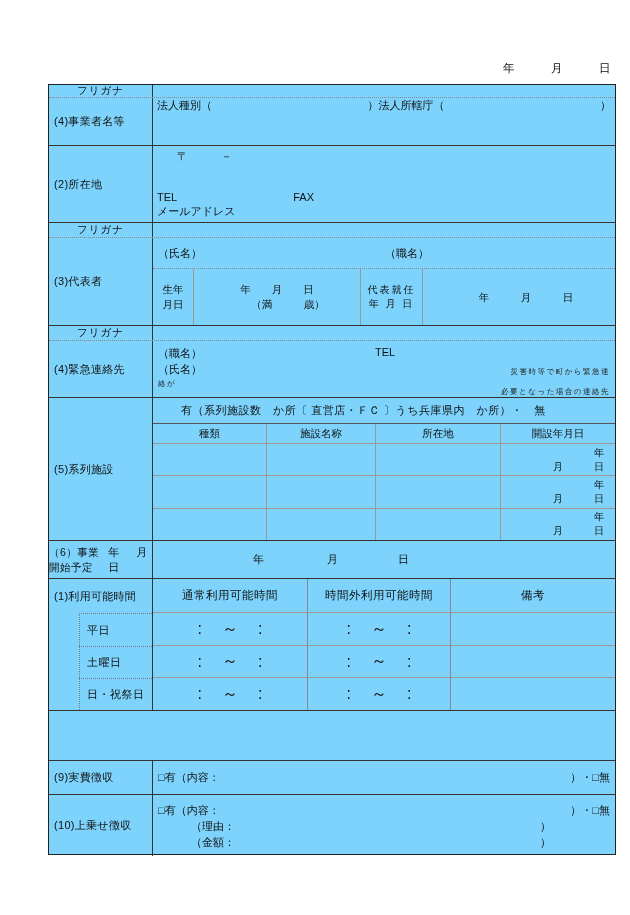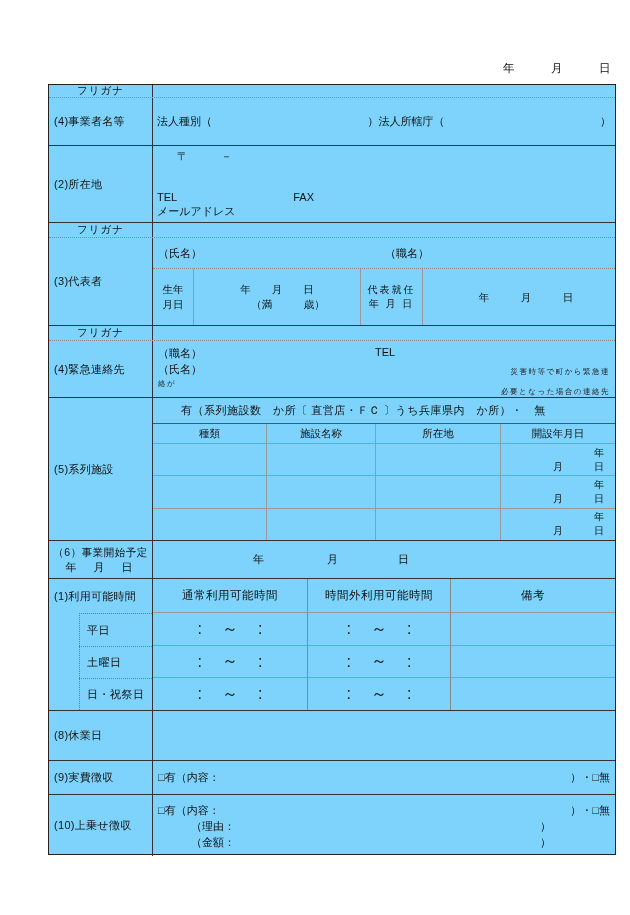--- a/index.html
+++ b/index.html
@@ -10,28 +10,28 @@
   .top-date { position:absolute; left:48px; top:61px; width:568px; display:flex; justify-content:flex-end; font-size:11.5px; letter-spacing:.5px; }
   .top-date span { display:inline-block; }
   .top-date .gap { width:36px; }
   .top-date .endpad { width:5px; }
 
   
   #form { position:absolute; left:48px; top:84px; width:568px; height:771px; border:1.6px solid #222; background:#7dd3fc; }
   .row { display:flex; width:100%; }
   .lbl { width:104px; flex:none; border-right:1px solid #333; display:flex; align-items:center; padding-left:5px; font-size:11px; letter-spacing:.3px; }
   .lbl.center { justify-content:center; padding-left:0; }
-  .lbl.col { flex-direction:column; justify-content:center; align-items:center; padding-left:0; }
+  .lbl.col { flex-direction:row; justify-content:center; align-items:center; padding-left:0; }
   .content { flex:1; position:relative; font-size:11px; }
   .bb-solid { border-bottom:1px solid #333; }
   .bb-dot { border-bottom:1px dotted #888; }
   .furigana { font-size:10.5px; letter-spacing:1px; }
 
   
-  .s1-content { display:flex; flex-direction:column; justify-content:center; }
+  .s1-content { display:flex; flex-direction:column; justify-content:flex-start; }
   .s1-line { display:flex; align-items:flex-end; padding:0 4px 1px 4px; }
   .sp { flex:1; }
 
   
   .s2-content { display:flex; flex-direction:column; }
   .s2-postal { margin:3px 0 0 24px; }
   .s2-postal .dash { margin-left:30px; }
   .s2-telfax { display:flex; margin-left:4px; }
   .s2-telfax .fax { margin-left:116px; }
   .s2-mail { margin:1px 0 3px 4px; }
@@ -342,21 +342,20 @@
             <span class="tg"></span>
             <span>～</span>
             <span class="tg"></span>
             <span>:</span>
           </span>
       </div>
       <div class="day-cell t-notes"></div>
     </div>
 
     <div class="row bb-solid" style="height:50px">
-      <div class="lbl">(8)休業日</div>
       <div class="content"></div>
     </div>
 
     <div class="row bb-solid" style="height:34px">
       <div class="lbl">(9)実費徴収</div>
       <div class="content s9-content">
         <span>□有（内容：</span>
         <span class="sp"></span>
         <span>）・□無</span>
       </div>

